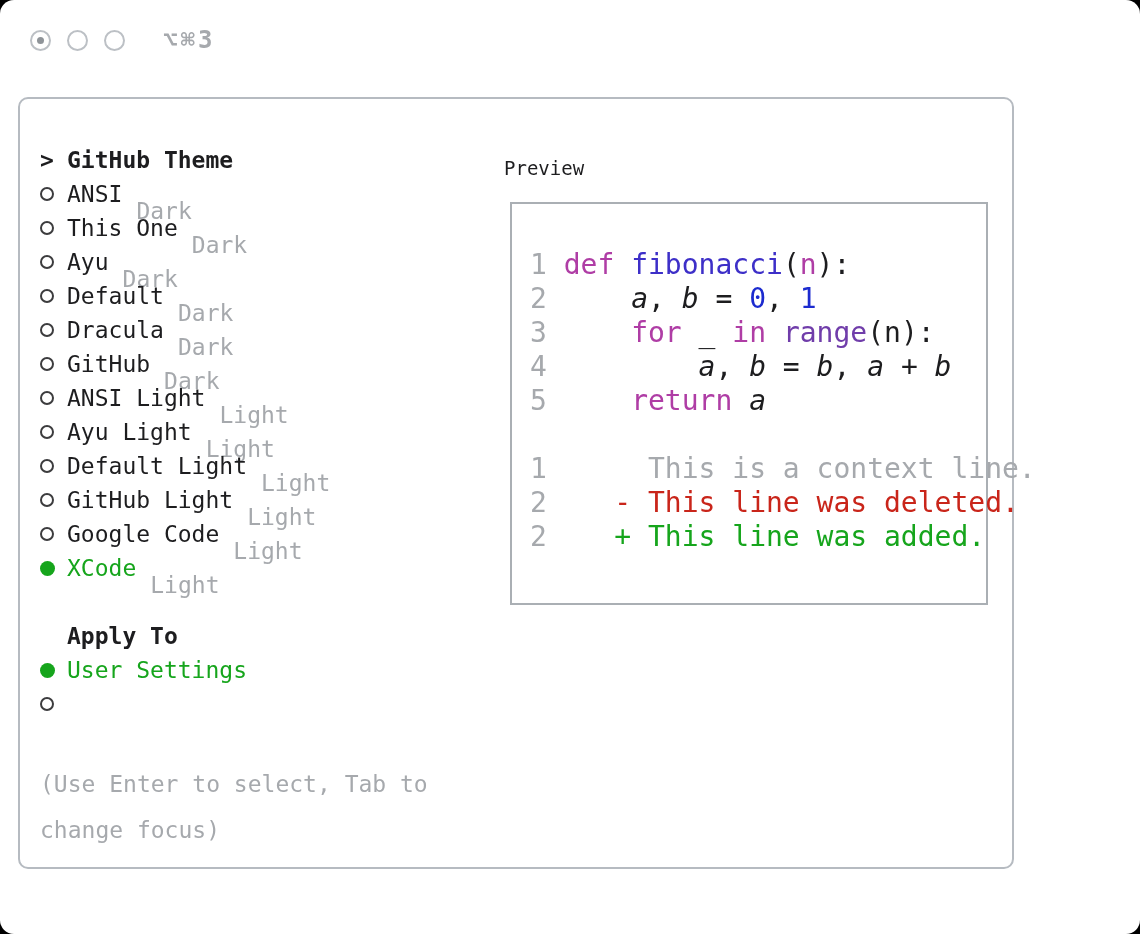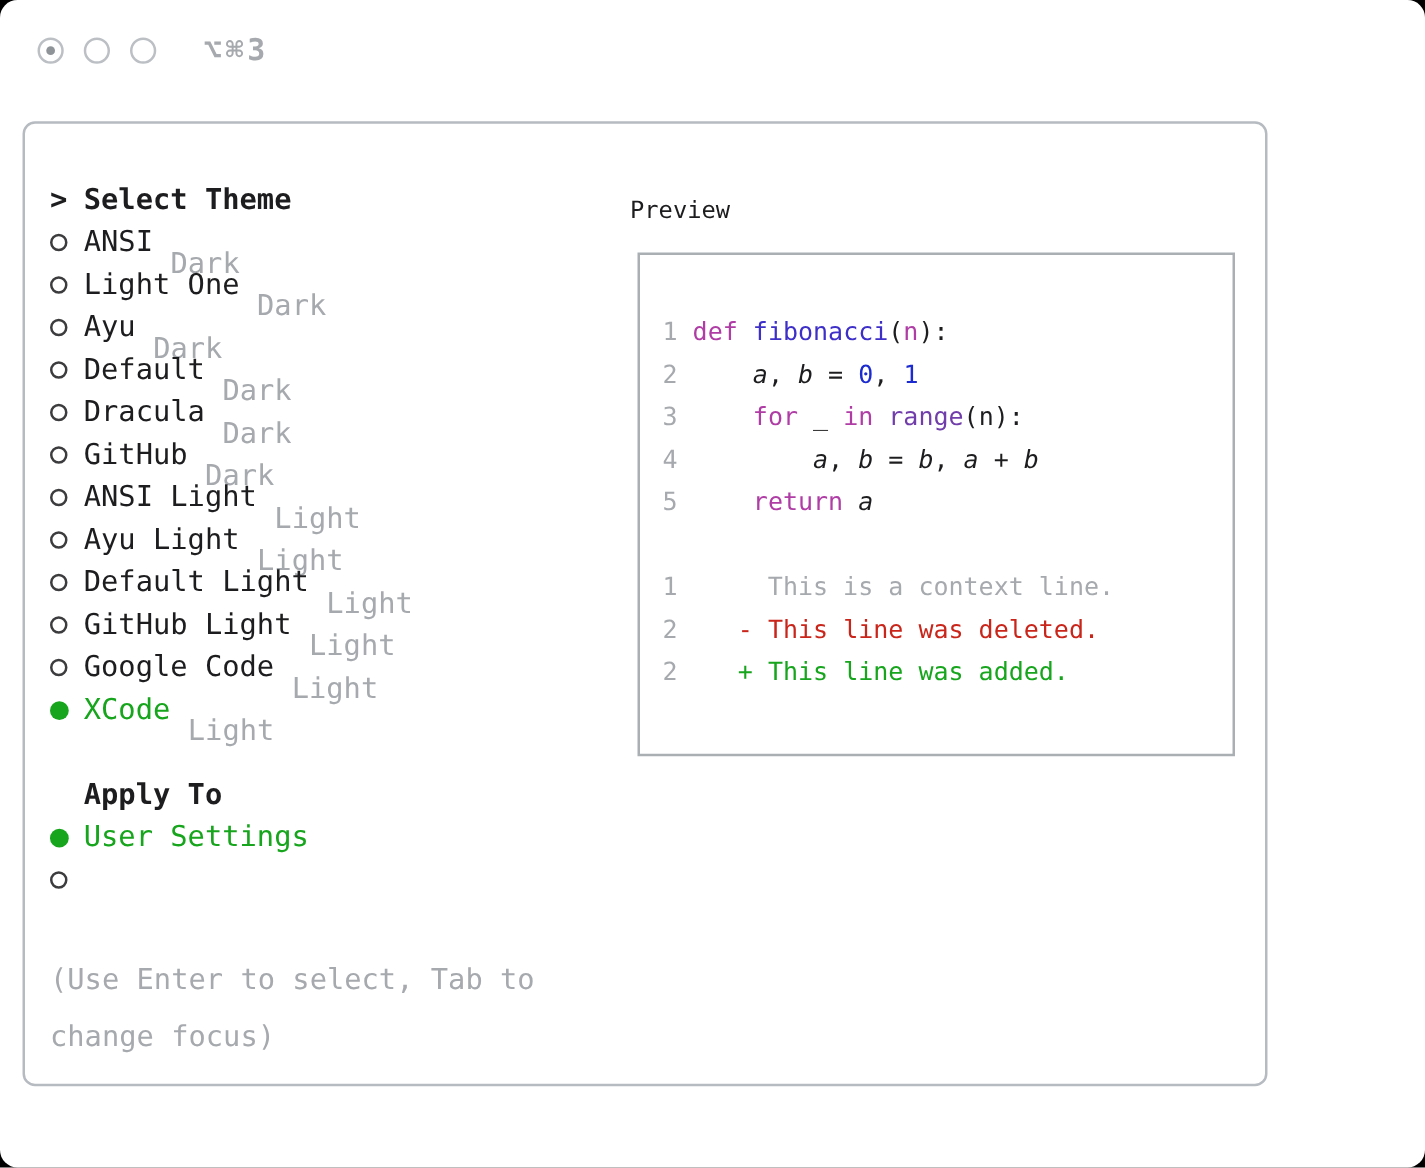--- a/index.html
+++ b/index.html
@@ -57,21 +57,21 @@
     height:34px; line-height:34px;
     font-size:19px; font-weight:400;
   }
   .preview-box {
     position:absolute; left:490px; top:103px;
     width:478px; height:403px;
     border:2px solid var(--preview-border);
     padding:44px 0 0 18px;
     background:#fff;
   }
-  .code-line { font-size:20px; line-height:34px; height:34px; white-space:pre; color:var(--text); }
+  .code-line { font-size:28px; line-height:34px; height:34px; white-space:pre; color:var(--text); }
   .seg-n { color:var(--muted); }
   .seg-p { color:var(--text); }
   .seg-k { color:var(--keyword); }
   .seg-m { color:var(--keyword); }
   .seg-f { color:var(--function); }
   .seg-b { color:var(--builtin); }
   .seg-d { color:var(--number); }
   .seg-i { color:var(--text); font-style:italic; }
   .seg-c { color:var(--muted); }
   .seg-r { color:var(--red); }
@@ -87,26 +87,26 @@
   <span class="light"></span>
   <span class="light"></span>
   <span class="shortcut">⌥⌘3</span>
 </div>
 
 <div class="panel">
 
   <div class="left-col">
     <div class="row">
       <span class="prefix">&gt;</span>
-      <span class="title">Select Theme</span>
+      <span class="title">GitHub Theme</span>
     </div>
 
     <div>
         <div class="row theme-item"><span class="marker-col"><span class="marker"></span></span><span class="theme-name">ANSI</span><span class="theme-variant">Dark</span></div>
-        <div class="row theme-item"><span class="marker-col"><span class="marker"></span></span><span class="theme-name">Light One</span><span class="theme-variant">Dark</span></div>
+        <div class="row theme-item"><span class="marker-col"><span class="marker"></span></span><span class="theme-name">This One</span><span class="theme-variant">Dark</span></div>
         <div class="row theme-item"><span class="marker-col"><span class="marker"></span></span><span class="theme-name">Ayu</span><span class="theme-variant">Dark</span></div>
         <div class="row theme-item"><span class="marker-col"><span class="marker"></span></span><span class="theme-name">Default</span><span class="theme-variant">Dark</span></div>
         <div class="row theme-item"><span class="marker-col"><span class="marker"></span></span><span class="theme-name">Dracula</span><span class="theme-variant">Dark</span></div>
         <div class="row theme-item"><span class="marker-col"><span class="marker"></span></span><span class="theme-name">GitHub</span><span class="theme-variant">Dark</span></div>
         <div class="row theme-item"><span class="marker-col"><span class="marker"></span></span><span class="theme-name">ANSI Light</span><span class="theme-variant">Light</span></div>
         <div class="row theme-item"><span class="marker-col"><span class="marker"></span></span><span class="theme-name">Ayu Light</span><span class="theme-variant">Light</span></div>
         <div class="row theme-item"><span class="marker-col"><span class="marker"></span></span><span class="theme-name">Default Light</span><span class="theme-variant">Light</span></div>
         <div class="row theme-item"><span class="marker-col"><span class="marker"></span></span><span class="theme-name">GitHub Light</span><span class="theme-variant">Light</span></div>
         <div class="row theme-item"><span class="marker-col"><span class="marker"></span></span><span class="theme-name">Google Code</span><span class="theme-variant">Light</span></div>
         <div class="row theme-item selected"><span class="marker-col"><span class="marker on"></span></span><span class="theme-name">XCode</span><span class="theme-variant">Light</span></div>

